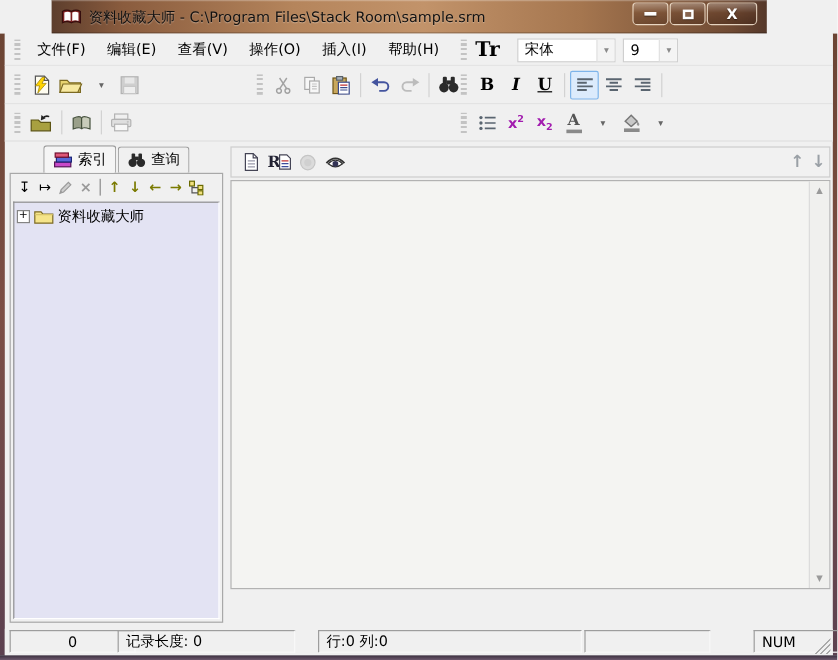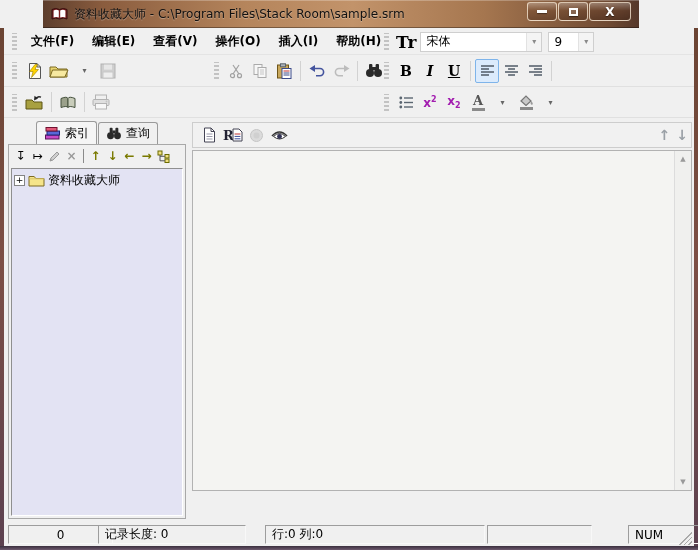--- a/index.html
+++ b/index.html
@@ -29,29 +29,29 @@
   .winbtn.close { width:42px; }
   .glyph-min { width:10px; height:3px; background:#fdfdfd; box-shadow:0 1px 1px rgba(0,0,0,.4); }
   .glyph-max { width:9px; height:8px; border:2px solid #fdfdfd; box-shadow:0 1px 1px rgba(0,0,0,.4); background:rgba(255,255,255,.15); }
   .glyph-close { color:#fff; font-weight:bold; font-size:12px; text-shadow:0 1px 1px rgba(0,0,0,.5); line-height:1; }
 
   
   .menubar { position:absolute; left:4px; top:28px; width:690px; height:27px; background:#f0f0f0;
     display:flex; align-items:center; padding-left:6px; border-bottom:1px solid #e4e4e4; }
   .grip { width:5px; height:17px; margin:0 5px 0 2px;
     background:repeating-linear-gradient(0deg,#c3c3c3 0 2px, transparent 2px 4px); }
-  .menu-item { padding:16px 9px; white-space:nowrap;font-weight:bold; }
+  .menu-item { padding:16px 9px; white-space:nowrap; }
 
   .fontbar { position:absolute; left:378px; top:0; height:27px; display:flex; align-items:center; }
   .tt-icon { font-family:"DejaVu Serif","Liberation Serif",serif; font-weight:bold; font-size:17px; margin:0 4px 0 2px; }
   .combo { background:#fff; border:1px solid #cfcfcf; height:20px; display:flex; align-items:center; margin-right:6px; }
   .combo .val { padding:0 5px; white-space:nowrap; overflow:hidden; }
   .combo .drop { width:15px; height:100%; background:#f4f4f4; border-left:1px solid #e2e2e2;
     display:flex; align-items:center; justify-content:center; color:#8a8a8a; font-size:8px; }
-  .combo.font { width:122px; } .combo.font .val { flex:1; }
+  .combo.font { width:82px;margin-left:11px; } .combo.font .val { flex:1; }
   .combo.size { width:46px; } .combo.size .val { flex:1; }
 
   .toolbar { position:absolute; left:4px; width:690px; background:#f0f0f0; display:flex; align-items:center;
     padding-left:6px; border-bottom:1px solid #e0e0e0; }
   .row2 { top:55px; height:32px; }
   .row3 { top:87px; height:31px; }
   .tbtn { min-width:24px; height:24px; display:flex; align-items:center; justify-content:center;
     border:1px solid transparent; border-radius:2px; padding:0 2px; position:relative; }
   .tbtn.disabled { opacity:.5; filter:grayscale(1); }
   .tbtn.selected { border-color:#7eb4ea; background:#dcebfc; }

